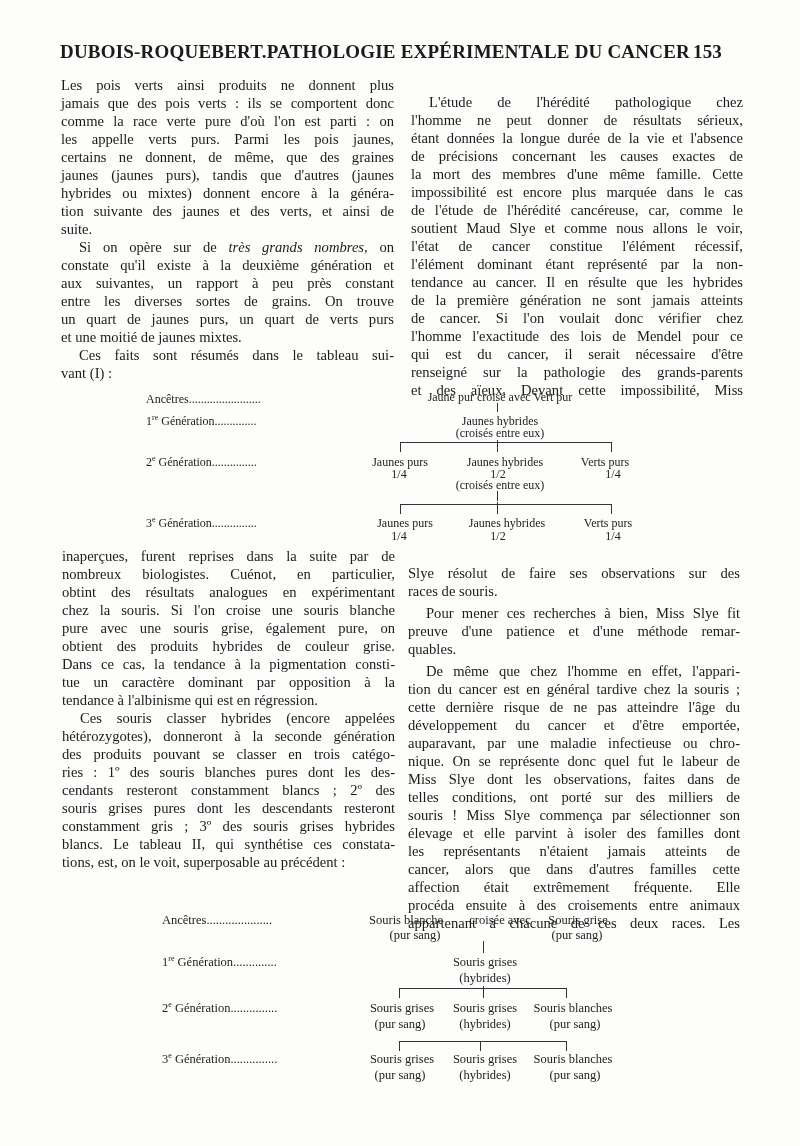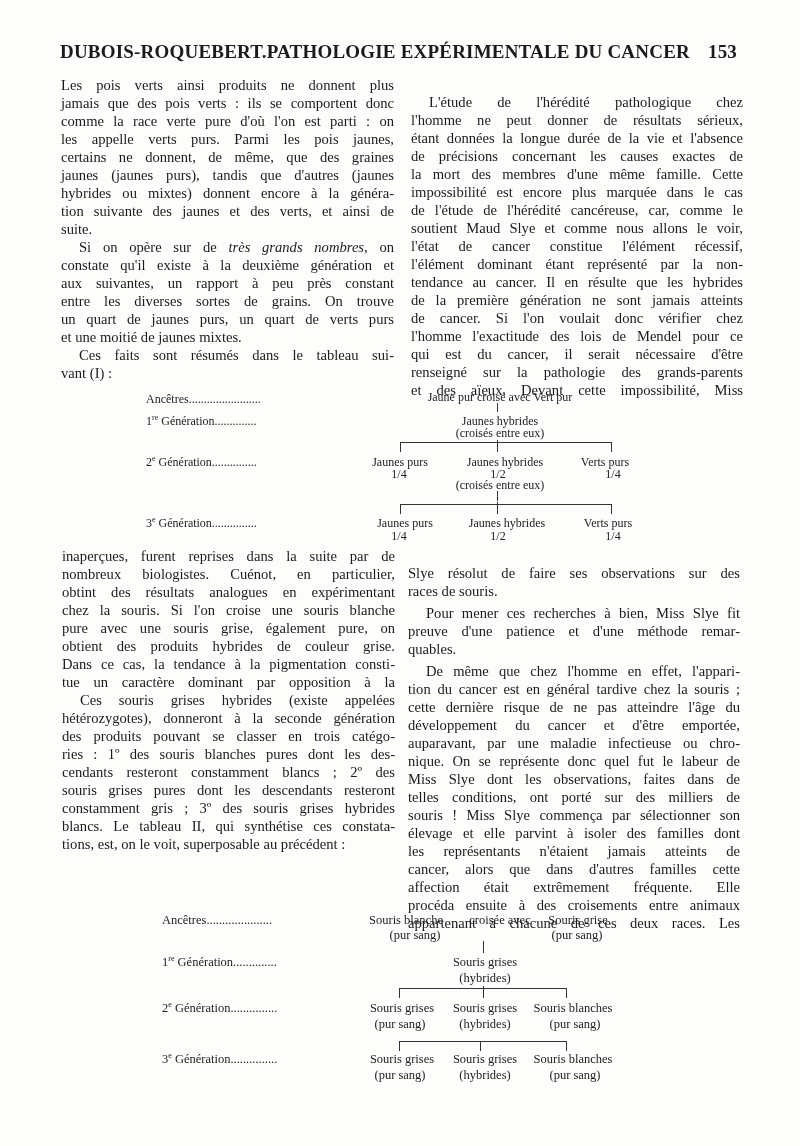--- a/index.html
+++ b/index.html
@@ -2,21 +2,21 @@
 <html><head>
 <meta charset="utf-8">
 <style>
   html, body { margin:0; padding:0; background:#ffffff; }
   body { width:800px; height:1146px; position:relative; overflow:hidden;
          font-family:"DejaVu Serif", "Liberation Serif", serif; color:#1b1b1b; }
   .page { position:absolute; left:0; top:0; width:800px; height:1146px; background:#fdfdfb; }
   .header { position:absolute; left:60px; top:41px; width:710px; font-size:18px; letter-spacing:0.2px; white-space:nowrap; }
   .header .author { font-family:"Liberation Serif", serif; font-weight:bold; font-size:19px;text-align:right; }
   .header .title { font-family:"Liberation Serif", serif; font-weight:bold; font-size:19px; }
-  .header .pagenum { font-family:"Liberation Serif", serif; font-weight:bold; font-size:19px; margin-left:18px; }
+  .header .pagenum { font-family:"Liberation Serif", serif; font-weight:bold; font-size:19px; margin-left:3px; }
   .col { position:absolute; font-family:"Liberation Serif", serif; font-size:14.6px; line-height:18px; text-align:justify; }
   .col .lines span { display:block; text-align-last:justify; }
   .col .lines span.last { text-align-last:left; }
   .lft { left:61px; width:333px; }
   .rgt { left:411px; width:332px;margin-top:17px; }
   .table { position:absolute; font-family:"Liberation Serif", serif; font-size:12px; color:#222; }
   .table .lbl { position:absolute; white-space:nowrap; }
   .table .cell { position:absolute; white-space:nowrap; text-align:center; }
   .table .hline { position:absolute; height:1px; background:#333; }
   .table .vline { position:absolute; width:1px; background:#333; }
@@ -119,23 +119,24 @@
   <div class="col lft" style="top:547px; left:62px;">
     <div class="lines">
       <span>inaperçues, furent reprises dans la suite par de</span>
       <span>nombreux biologistes. Cuénot, en particulier,</span>
       <span>obtint des résultats analogues en expérimentant</span>
       <span>chez la souris. Si l'on croise une souris blanche</span>
       <span>pure avec une souris grise, également pure, on</span>
       <span>obtient des produits hybrides de couleur grise.</span>
       <span>Dans ce cas, la tendance à la pigmentation consti-</span>
       <span>tue un caractère dominant par opposition à la</span>
-    </div>
-    <div class="lines">
-      <span style="padding-left:18px;">Ces souris grises hybrides (existe appelées</span>
+      <span class="last">tendance à l'albinisme qui est en régression.</span>
+    </div>
+    <div class="lines">
+      <span style="padding-left:18px;">Ces souris classer hybrides (encore appelées</span>
       <span>hétérozygotes), donneront à la seconde génération</span>
       <span>des produits pouvant se classer en trois catégo-</span>
       <span>ries : 1º des souris blanches pures dont les des-</span>
       <span>cendants resteront constamment blancs ; 2º des</span>
       <span>souris grises pures dont les descendants resteront</span>
       <span>constamment gris ; 3º des souris grises hybrides</span>
       <span>blancs. Le tableau II, qui synthétise ces constata-</span>
       <span class="last">tions, est, on le voit, superposable au précédent :</span>
     </div>
   </div>

